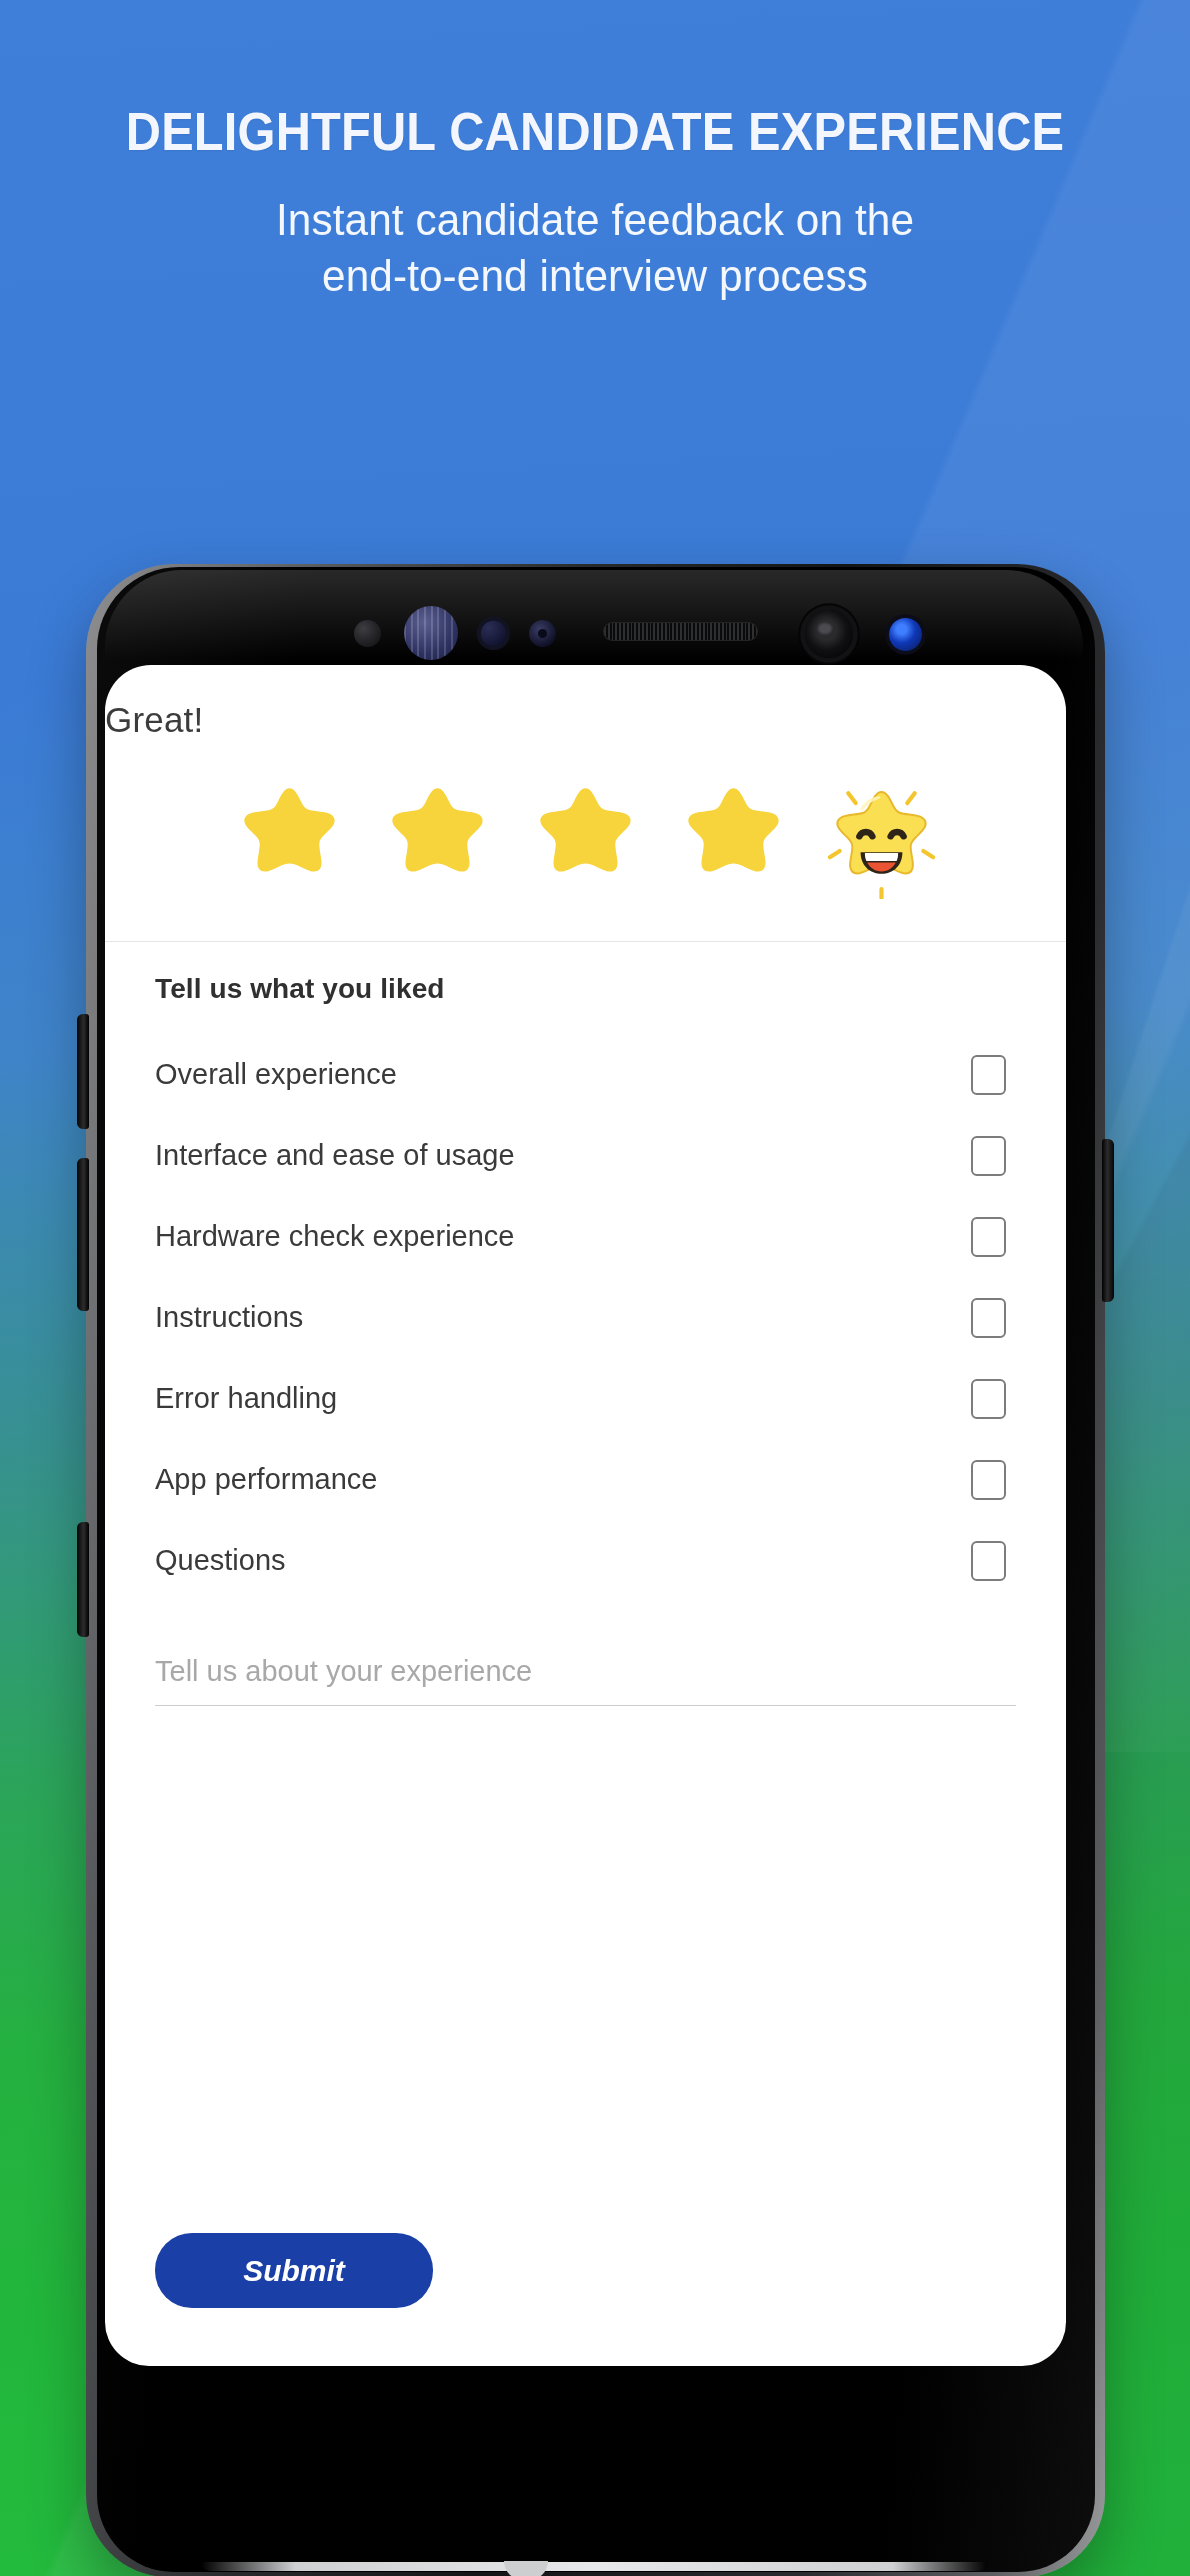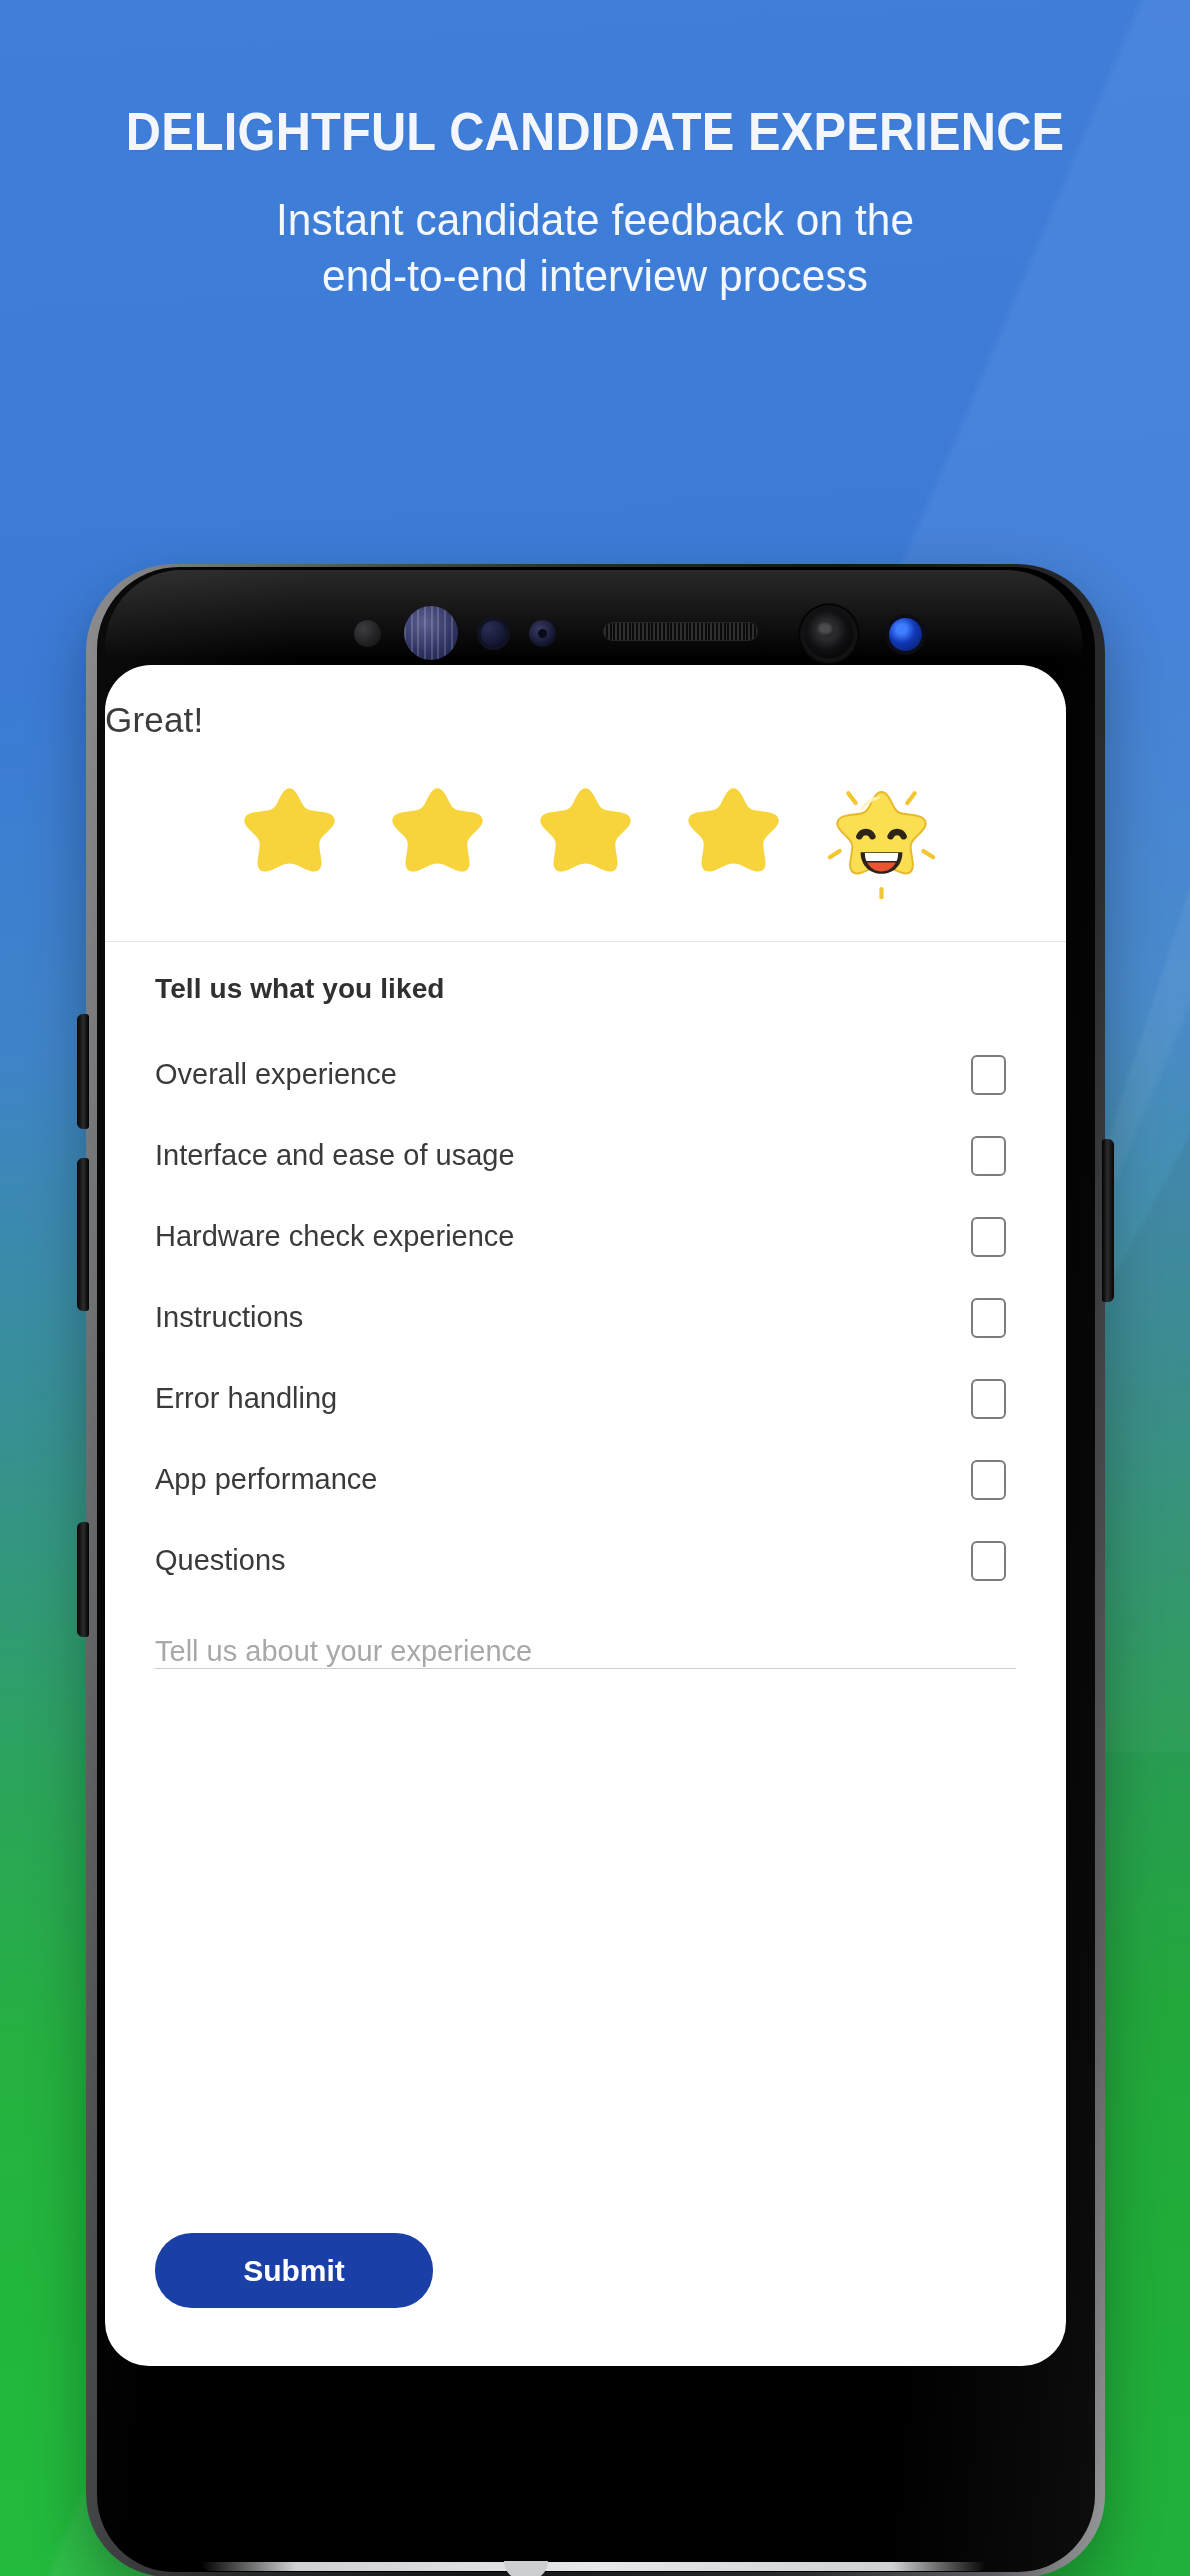--- a/index.html
+++ b/index.html
@@ -177,21 +177,21 @@
   .opt-row {
     display:flex; align-items:center; justify-content:space-between;
     height:81px;
   }
   .opt-label { font-size:29px; color:#3a3a3a; font-weight:400; }
   .cbox {
     width:35px; height:40px; border:2.9px solid #7c7c7c; border-radius:5.8px;
     background:#fff; flex:none; margin-right:9.6px;
   }
 
-  .textfield { margin-top:34px; border-bottom:1.9px solid #cdcdcd; }
+  .textfield { margin-top:54px; padding-bottom:17px; border-bottom:1.9px solid #cdcdcd; }
   .textfield input {
     width:100%; border:0; outline:0; background:transparent;
     font-family:"Liberation Sans", sans-serif;
     font-size:29px; color:#3a3a3a;
   }
   .textfield input::placeholder { color:#a8a8a8; }
 
   .actions {
     margin-top:auto; padding:0 50px 58px;
     display:flex; align-items:center; justify-content:space-between;
@@ -200,20 +200,21 @@
     width:278px; height:75px; border-radius:37px;
     border:1.9px solid #c6c6c6; background:#fff; color:#8d8d8d;
     font-family:"Liberation Sans", sans-serif; font-size:30px; font-weight:400;
     cursor:pointer;
   }
   #submit-button {
     width:278px; height:75px; border-radius:37px; border:0;
     background:#1a3fa6; color:#fff;
     font-family:"Liberation Sans", sans-serif; font-size:30px; font-weight:700;
     cursor:pointer;
+    font-style:italic;
   }
 </style>
 </head>
 <body>
 
 <div id="bg">
   <div class="bg-base"></div>
   <div class="bg-sheen-a"></div>
   <div class="bg-sheen-b"></div>
   <div class="bg-sheen-c"></div>

